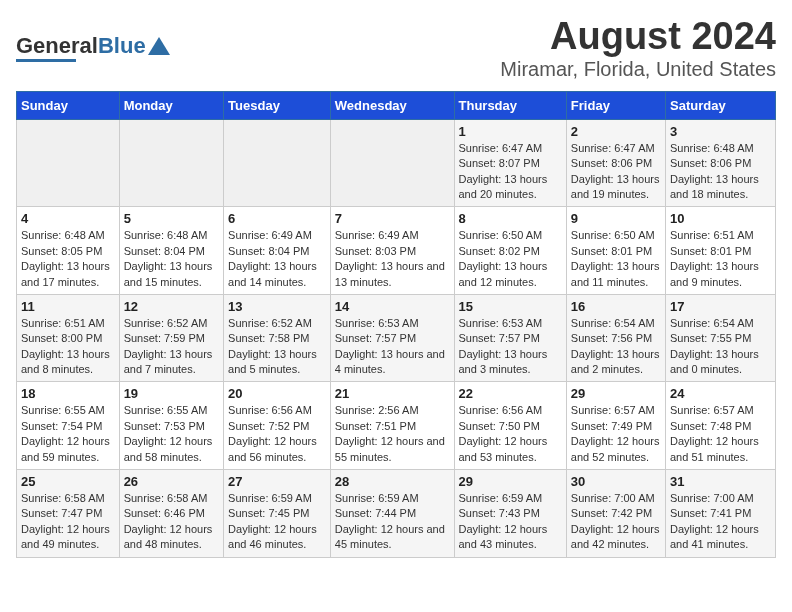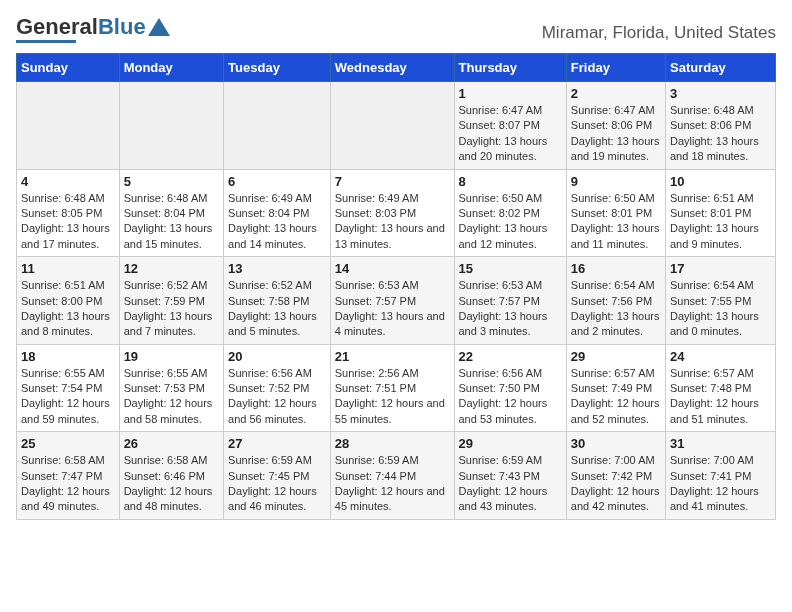--- a/index.html
+++ b/index.html
@@ -5,21 +5,21 @@
     * { box-sizing: border-box; margin: 0; padding: 0; }
     body {
       font-family: Arial, sans-serif;
       background: #fff;
       width: 792px;
       min-height: 612px;
       padding: 16px;
     }
     .header {
       display: flex;
-      align-items: flex-end;
+      align-items: center;
       justify-content: space-between;
       margin-bottom: 10px;
     }
     .logo {
       display: flex;
       flex-direction: column;
       align-items: flex-start;
     }
     .logo-text {
       font-size: 22px;
@@ -38,21 +38,21 @@
     .title-block {
       text-align: right;
     }
     .title-block h1 {
       font-size: 38px;
       font-weight: bold;
       color: #333;
       line-height: 1.1;
     }
     .title-block h2 {
-      font-size: 17px;
+      font-size: 20px;
       color: #555;
       font-weight: normal;
     }
     table {
       width: 100%;
       border-collapse: collapse;
       font-size: 11px;
     }
     thead tr th {
       background: #1d4ed8;
@@ -102,20 +102,21 @@
         <span class="general">General</span><span class="blue">Blue</span>
       </span>
 
       <svg width="22" height="18" viewBox="0 0 22 18" style="margin-left:2px;">
         <polygon points="0,18 11,0 22,18" fill="#2e6da4"></polygon>
       </svg>
     </div>
     <div class="logo-line"></div>
   </div>
   <div class="title-block">
+    <h1>August 2024</h1>
     <h2>Miramar, Florida, United States</h2>
   </div>
 </div>
 
 <table>
   <thead>
     <tr>
     <th>Sunday</th>
         <th>Monday</th>
         <th>Tuesday</th>

